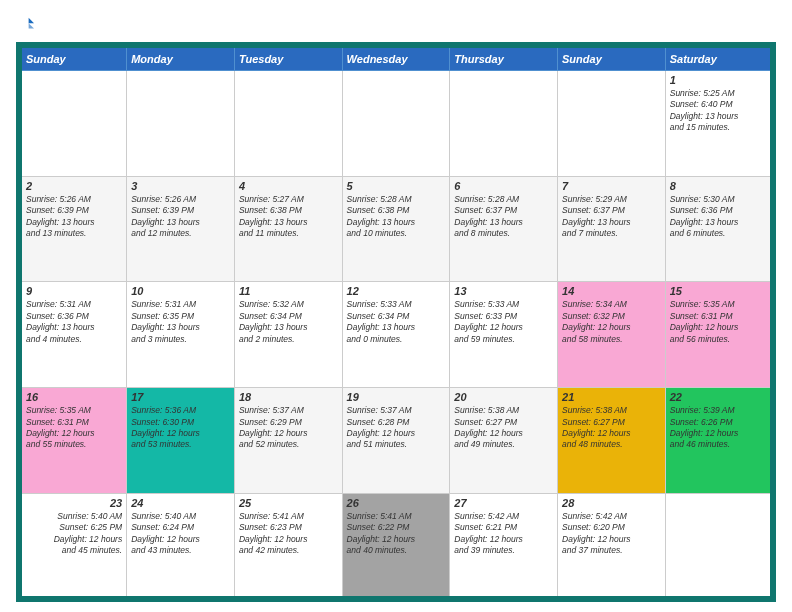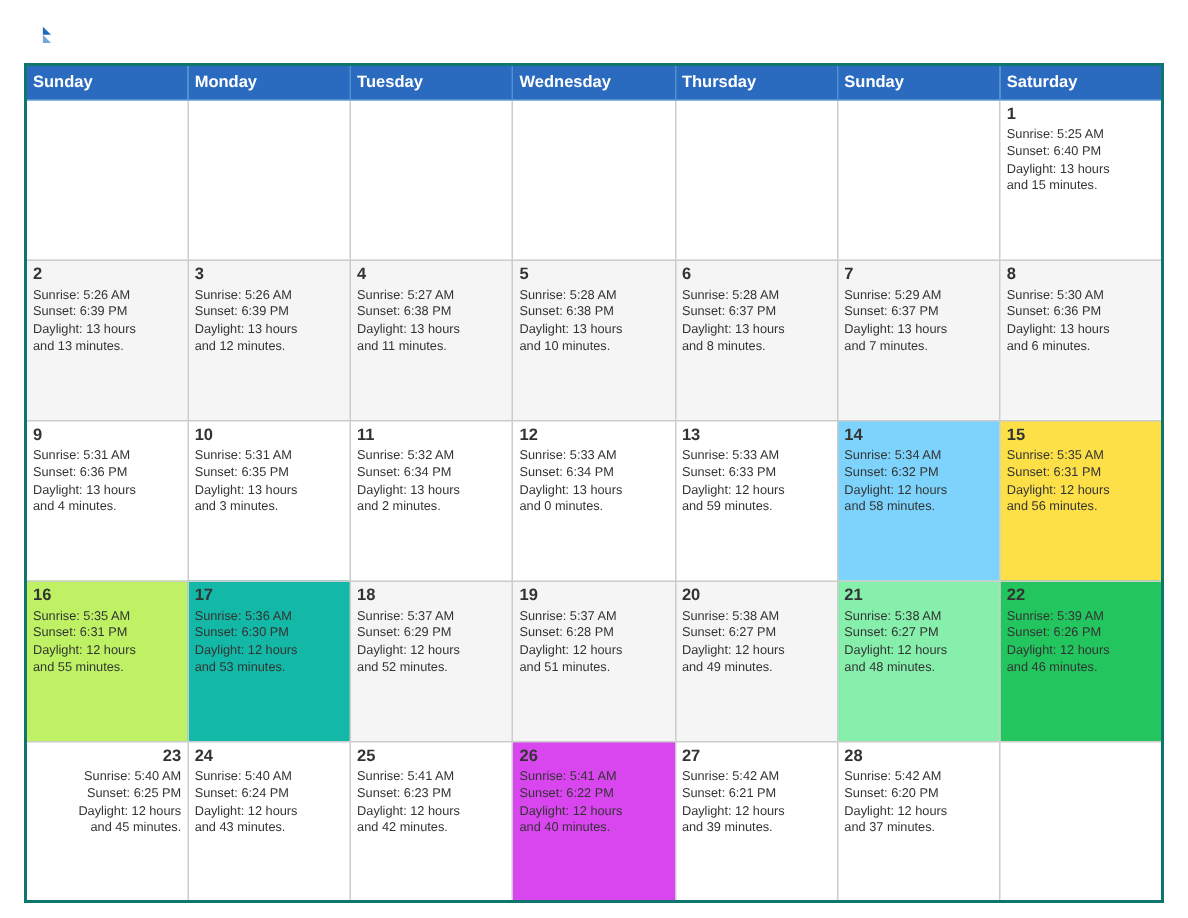--- a/index.html
+++ b/index.html
@@ -48,24 +48,25 @@
       color: #333;
       line-height: 1.1;
     }
     .location {
       font-size: 14px;
       color: #333;
       margin-top: 2px;
     }
     .calendar {
       flex: 1;
-      border: 2px solid #0f766e;
+      border: 6px solid #0f766e;
       border-collapse: collapse;
       width: 100%;
       table-layout: fixed;
+      font-style: italic;
     }
     .calendar th {
       background: #2a6abf;
       color: #fff;
       font-size: 11px;
       font-weight: bold;
       padding: 5px 4px;
       text-align: left;
       border: 1px solid #5090d0;
     }
@@ -224,37 +225,37 @@
 Daylight: 13 hours
 and 0 minutes.</div>
           </td>
           <td style="background: rgb(255, 255, 255);">
             <span class="day-num">13</span>
             <div class="day-info" style="white-space: pre-line;">Sunrise: 5:33 AM
 Sunset: 6:33 PM
 Daylight: 12 hours
 and 59 minutes.</div>
           </td>
-          <td style="background: #7dd3fc;">
+          <td style="background: #f9a8d4;">
             <span class="day-num">14</span>
             <div class="day-info" style="white-space: pre-line;">Sunrise: 5:34 AM
 Sunset: 6:32 PM
 Daylight: 12 hours
 and 58 minutes.</div>
           </td>
-          <td style="background: #fde047;">
+          <td style="background: #f9a8d4;">
             <span class="day-num">15</span>
             <div class="day-info" style="white-space: pre-line;">Sunrise: 5:35 AM
 Sunset: 6:31 PM
 Daylight: 12 hours
 and 56 minutes.</div>
           </td>
         </tr>
         <tr>
-          <td style="background: #bef264;">
+          <td style="background: #f9a8d4;">
             <span class="day-num">16</span>
             <div class="day-info" style="white-space: pre-line;">Sunrise: 5:35 AM
 Sunset: 6:31 PM
 Daylight: 12 hours
 and 55 minutes.</div>
           </td>
           <td style="background: #14b8a6;">
             <span class="day-num">17</span>
             <div class="day-info" style="white-space: pre-line;">Sunrise: 5:36 AM
 Sunset: 6:30 PM
@@ -275,21 +276,21 @@
 Daylight: 12 hours
 and 51 minutes.</div>
           </td>
           <td style="background: rgb(245, 245, 245);">
             <span class="day-num">20</span>
             <div class="day-info" style="white-space: pre-line;">Sunrise: 5:38 AM
 Sunset: 6:27 PM
 Daylight: 12 hours
 and 49 minutes.</div>
           </td>
-          <td style="background: #86efac;">
+          <td style="background: #eab308;">
             <span class="day-num">21</span>
             <div class="day-info" style="white-space: pre-line;">Sunrise: 5:38 AM
 Sunset: 6:27 PM
 Daylight: 12 hours
 and 48 minutes.</div>
           </td>
           <td style="background: #22c55e;">
             <span class="day-num">22</span>
             <div class="day-info" style="white-space: pre-line;">Sunrise: 5:39 AM
 Sunset: 6:26 PM
@@ -312,21 +313,21 @@
 Daylight: 12 hours
 and 43 minutes.</div>
           </td>
           <td style="background: rgb(255, 255, 255);">
             <span class="day-num">25</span>
             <div class="day-info" style="white-space: pre-line;">Sunrise: 5:41 AM
 Sunset: 6:23 PM
 Daylight: 12 hours
 and 42 minutes.</div>
           </td>
-          <td style="background: #d946ef;">
+          <td style="background: #a3a3a3;">
             <span class="day-num">26</span>
             <div class="day-info" style="white-space: pre-line;">Sunrise: 5:41 AM
 Sunset: 6:22 PM
 Daylight: 12 hours
 and 40 minutes.</div>
           </td>
           <td style="background: rgb(255, 255, 255);">
             <span class="day-num">27</span>
             <div class="day-info" style="white-space: pre-line;">Sunrise: 5:42 AM
 Sunset: 6:21 PM

